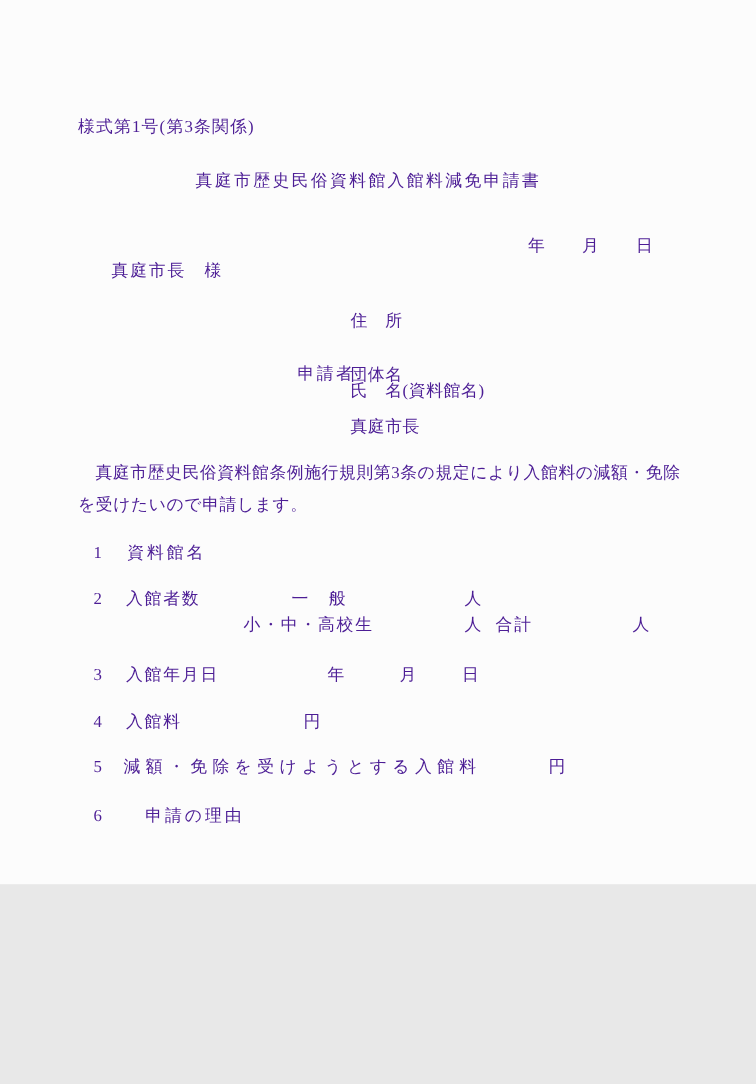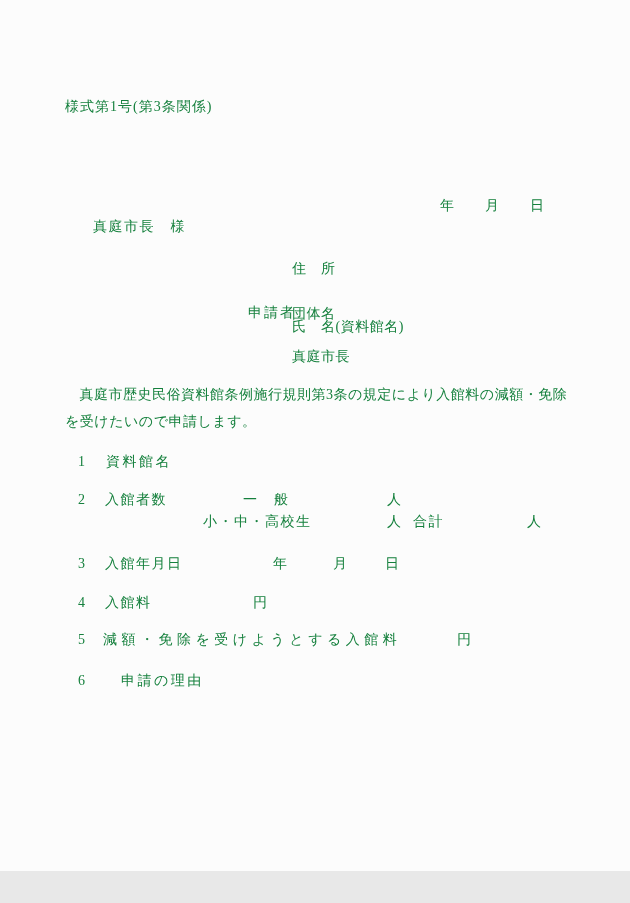--- a/index.html
+++ b/index.html
@@ -3,47 +3,48 @@
 <meta charset="utf-8">
 <style>
   html, body {
     margin: 0;
     padding: 0;
     background: #e8e8e8;
   }
   .page {
     position: relative;
     width: 630px;
-    height: 871px;
+    height: 737px;
     margin: 0 auto;
     background: #fcfcfc;
     overflow: hidden;
     font-family: "Liberation Serif", "DejaVu Serif", serif;
     font-size: 14px;
-    color: #15803d;
+    color: #4c1d95;
     line-height: 1;
   }
   .abs {
     position: absolute;
     white-space: nowrap;
   }
   .ls05 { letter-spacing: 0.5px; }
   .ls1  { letter-spacing: 1px; }
   .ls15 { letter-spacing: 1.5px; }
   .ls2  { letter-spacing: 2px; }
   .ls25 { letter-spacing: 2.5px; }
   .ls45 { letter-spacing: 4.5px; }
 </style>
 </head>
 <body>
 
 <div class="page">
 
   <div class="abs ls1" style="left:65px; top:100px;">様式第1号(第3条関係)</div>
 
+  <div class="abs ls2" style="left:163px; top:145px;">真庭市歴史民俗資料館入館料減免申請書</div>
 
   <div class="abs ls1" style="left:440px; top:199px;">年　　月　　日</div>
 
   <div class="abs ls15" style="left:93px; top:220px;">真庭市長　様</div>
 
   <div>
     <span class="abs ls2" style="left:248px; top:262px;margin-top:44px;">申請者</span>
     <span class="abs ls05" style="left:292px; top:262px;">住　所</span>
     <span class="abs ls05" style="left:292px; top:291px;margin-top:16px;">団体名</span>
     <span class="abs ls05" style="left:292px; top:320px;">氏　名(資料館名)</span>

